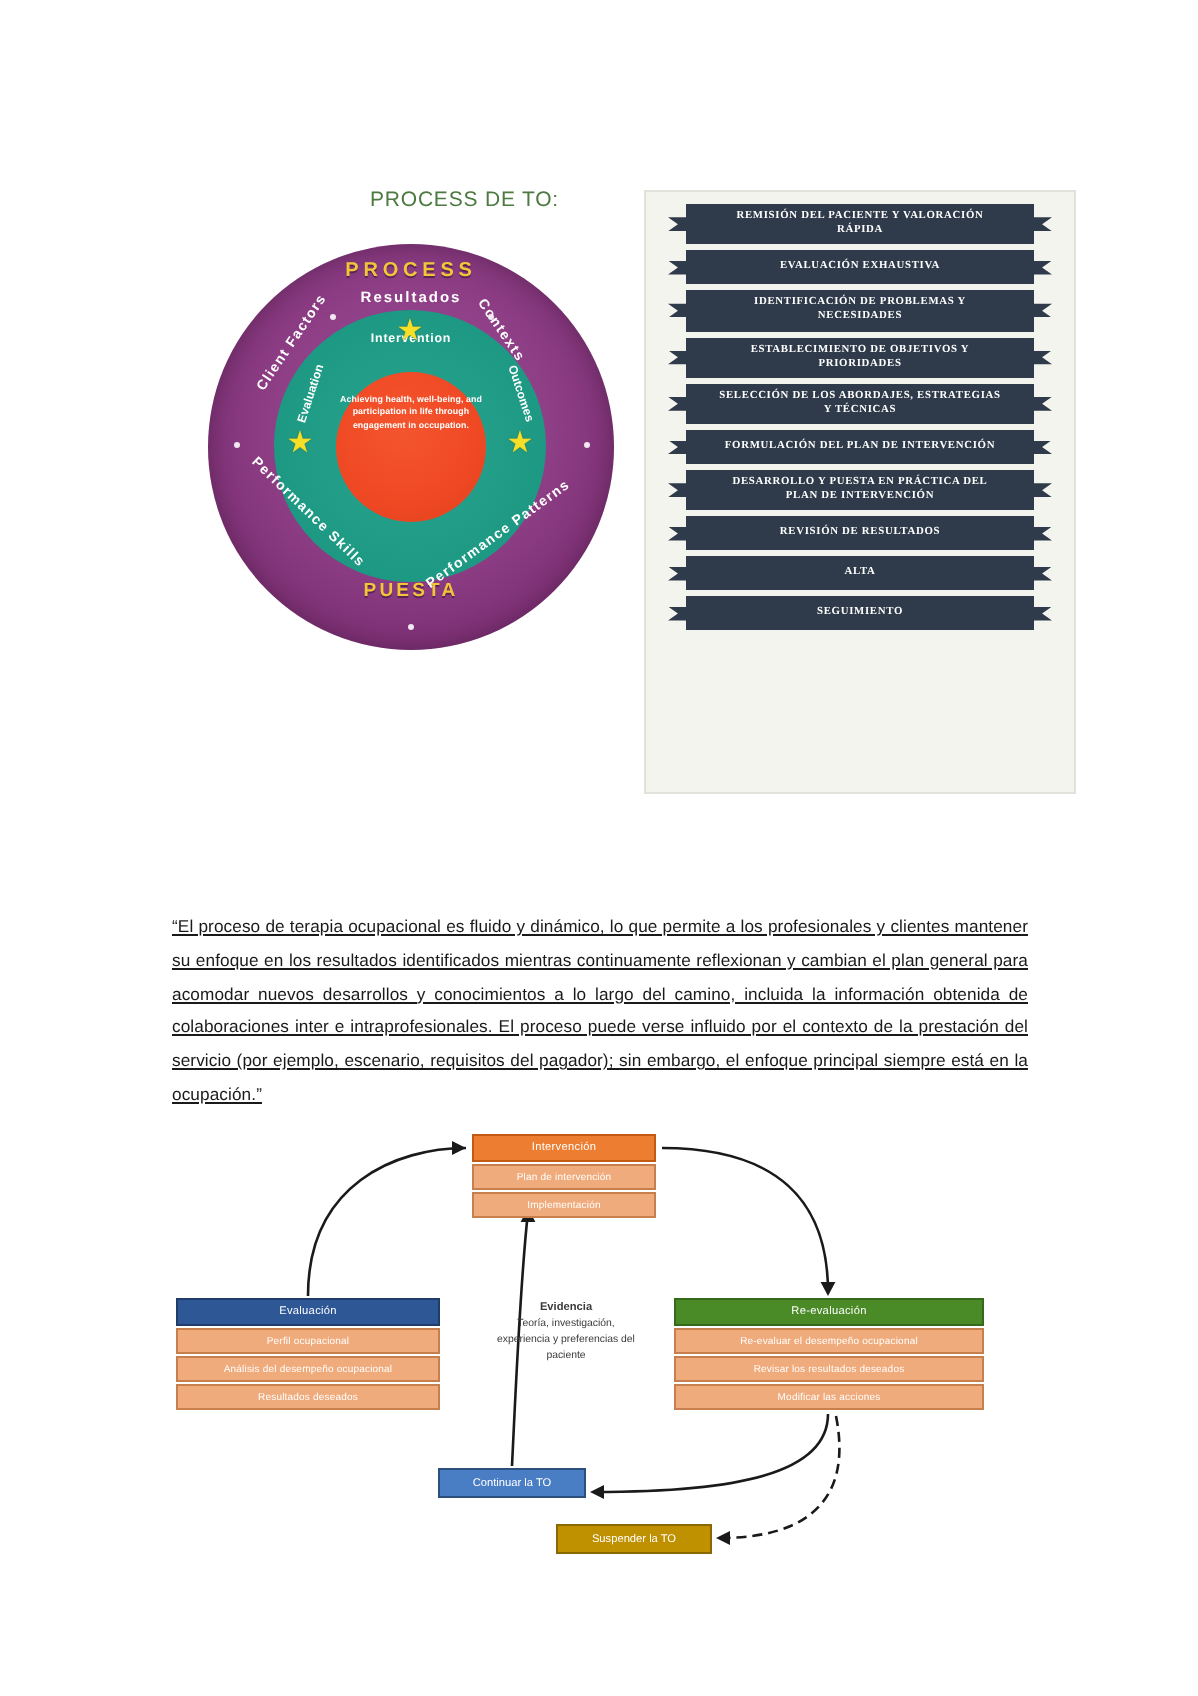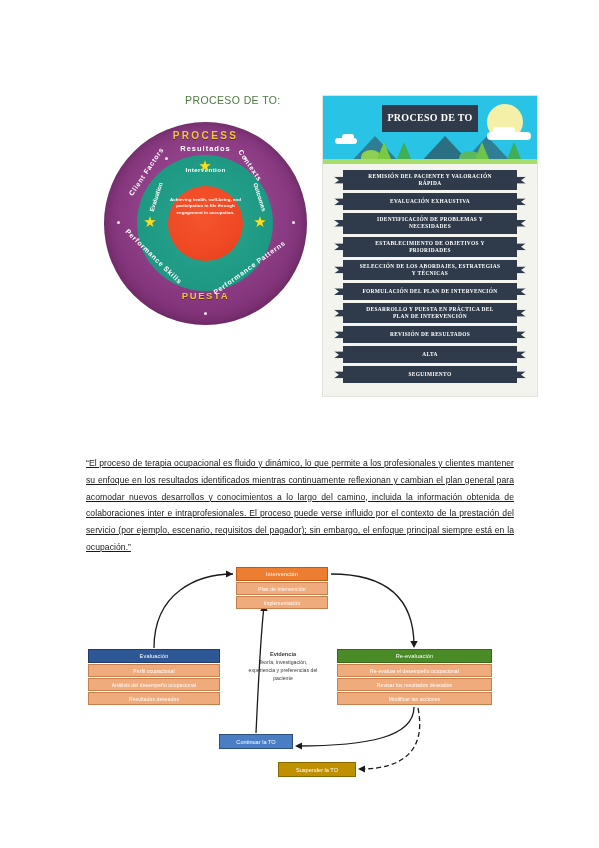--- a/index.html
+++ b/index.html
@@ -385,21 +385,21 @@
   #evidence-title {
     font-weight: bold;
     font-size: 5.6px;
     display: block;
     margin-bottom: 1px;
   }
 </style>
 </head>
 <body>
 
-<div id="page-title">PROCESO DE TO:</div>
+<div id="page-title">PROCESS DE TO:</div>
 
 <div id="otpf-diagram">
   <div id="otpf-outer-ring"></div>
   <div id="otpf-mid-ring"></div>
   <div id="otpf-core"></div>
 
   <div id="otpf-core-text">Achieving health, well-being, and participation in life through engagement in occupation.</div>
 
   <div class="ring-word" id="word-domain">PROCESS</div>
   <div class="ring-word" id="word-process">PUESTA</div>
@@ -425,39 +425,20 @@
     </div>
 
   <div class="ring-dot" id="dot-a"></div>
   <div class="ring-dot" id="dot-b"></div>
   <div class="ring-dot" id="dot-c"></div>
   <div class="ring-dot" id="dot-d"></div>
   <div class="ring-dot" id="dot-e"></div>
 </div>
 
 <div id="infographic">
-  <div id="infographic-header">
-    <div id="header-sun"></div>
-    <div class="header-cloud" id="cloud-3"></div>
-    <div class="header-mountain" id="mountain-1"></div>
-    <div class="header-mountain" id="mountain-2"></div>
-    <div class="header-mountain" id="mountain-3"></div>
-    <div class="header-bush" id="bush-1"></div>
-    <div class="header-bush" id="bush-2"></div>
-    <div class="header-tree" id="tree-1"></div>
-    <div class="header-tree" id="tree-2"></div>
-    <div class="header-tree" id="tree-3"></div>
-    <div class="header-tree" id="tree-4"></div>
-    <div class="header-cloud" id="cloud-1b"></div>
-    <div class="header-cloud" id="cloud-1"></div>
-    <div class="header-cloud" id="cloud-2b"></div>
-    <div class="header-cloud" id="cloud-2"></div>
-    <div id="header-ground"></div>
-    <div id="header-plaque">PROCESO DE TO</div>
-  </div>
   <div id="steps-list">
     <div class="step-ribbon">REMISIÓN DEL PACIENTE Y VALORACIÓN RÁPIDA</div>
     <div class="step-ribbon">EVALUACIÓN EXHAUSTIVA</div>
     <div class="step-ribbon">IDENTIFICACIÓN DE PROBLEMAS Y NECESIDADES</div>
     <div class="step-ribbon">ESTABLECIMIENTO DE OBJETIVOS Y PRIORIDADES</div>
     <div class="step-ribbon">SELECCIÓN DE LOS ABORDAJES, ESTRATEGIAS Y TÉCNICAS</div>
     <div class="step-ribbon">FORMULACIÓN DEL PLAN DE INTERVENCIÓN</div>
     <div class="step-ribbon">DESARROLLO Y PUESTA EN PRÁCTICA DEL PLAN DE INTERVENCIÓN</div>
     <div class="step-ribbon">REVISIÓN DE RESULTADOS</div>
     <div class="step-ribbon">ALTA</div>

